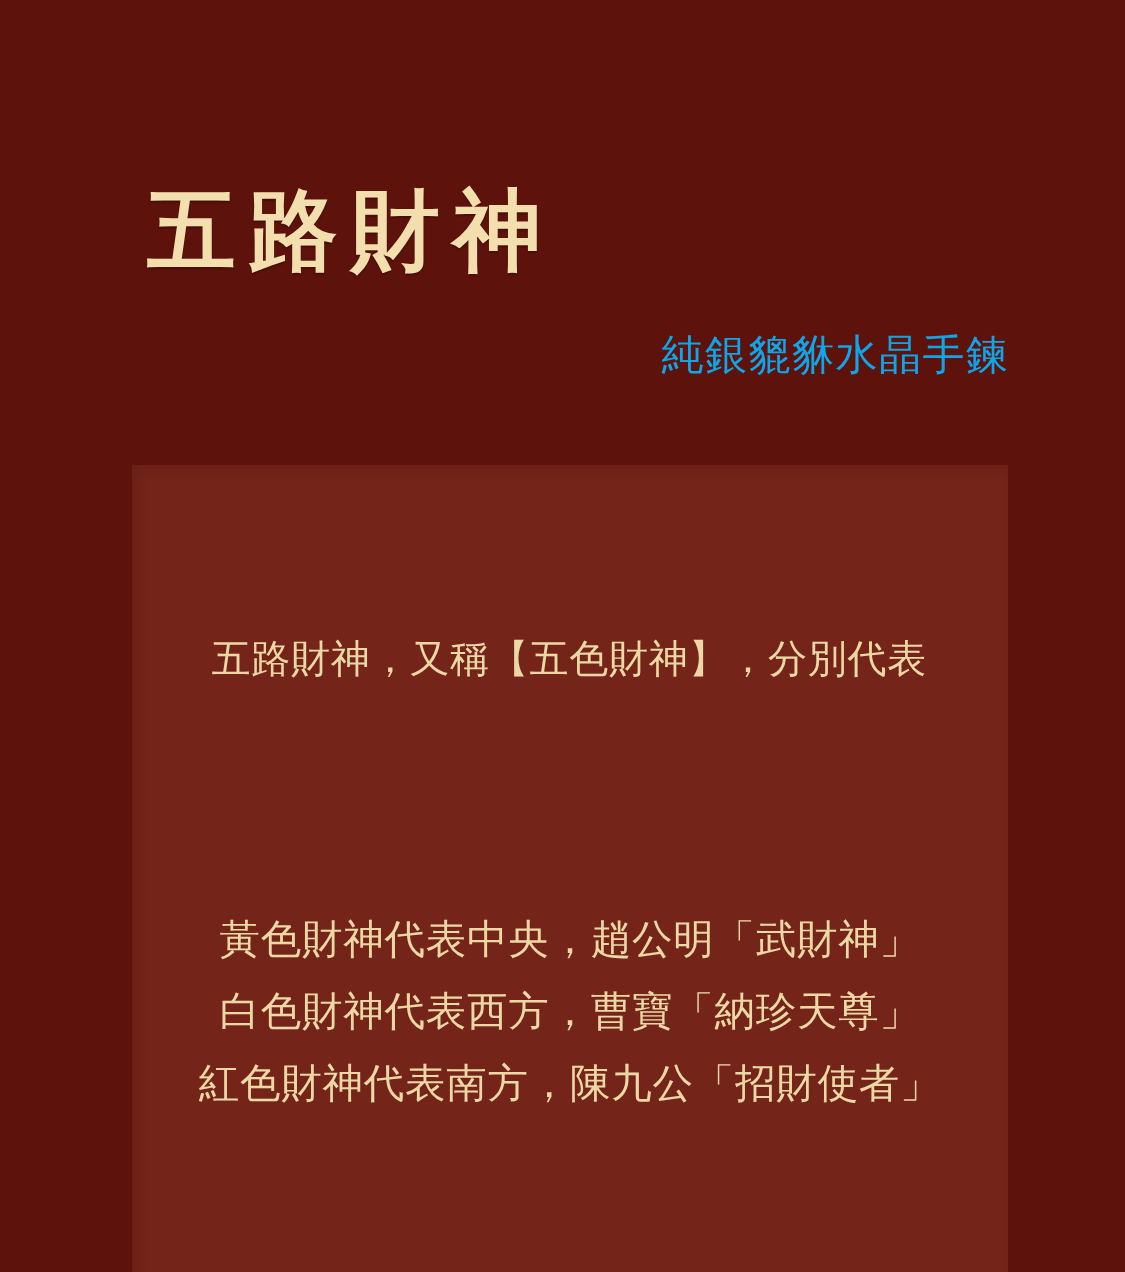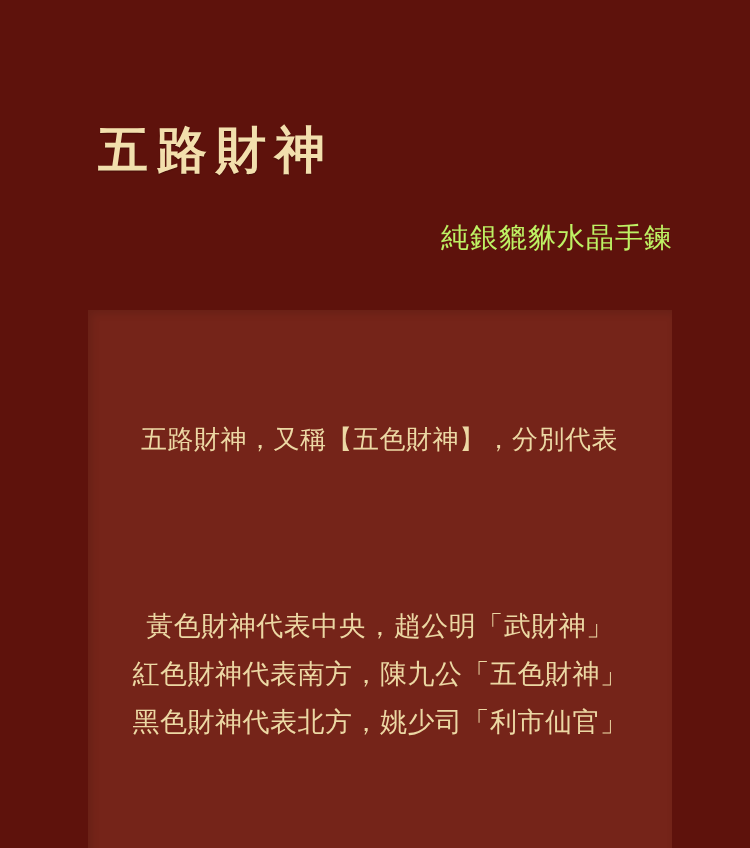--- a/index.html
+++ b/index.html
@@ -23,36 +23,36 @@
     inset: 0;
     width: 750px;
     height: 848px;
     background: #5e120c;
   }
 
   .title {
     position: absolute;
     left: 98px;
     top: 124px;
-    font-size: 50px;
+    font-size: 59px;
     line-height: 1.05;
     letter-spacing: 9px;
     color: #f2dfad;
     white-space: nowrap;
     text-shadow: 0 1px 1px rgba(0,0,0,0.25);
   }
 
   .subtitle {
     position: absolute;
     right: 77px;
     top: 221px;
     font-size: 28px;
     line-height: 1.2;
     letter-spacing: 1px;
-    color: #bef264;
+    color: #0ea5e9;
     white-space: nowrap;
   }
 
   .panel {
     position: absolute;
     left: 88px;
     top: 310px;
     width: 584px;
     height: 649px;
     background: #752419;
@@ -100,19 +100,19 @@
   <div class="subtitle">純銀貔貅水晶手鍊</div>
 
   <div class="panel">
 
     <div class="intro">
       <div class="line">五路財神，又稱【五色財神】，分別代表</div>
     </div>
 
     <div class="deities">
       <div class="line">黃色財神代表中央，趙公明「武財神」</div>
-      <div class="line">紅色財神代表南方，陳九公「五色財神」</div>
-      <div class="line">黑色財神代表北方，姚少司「利市仙官」</div>
+      <div class="line">白色財神代表西方，曹寶「納珍天尊」</div>
+      <div class="line">紅色財神代表南方，陳九公「招財使者」</div>
     </div>
 
   </div>
 
 </div>
 
 </body></html>

